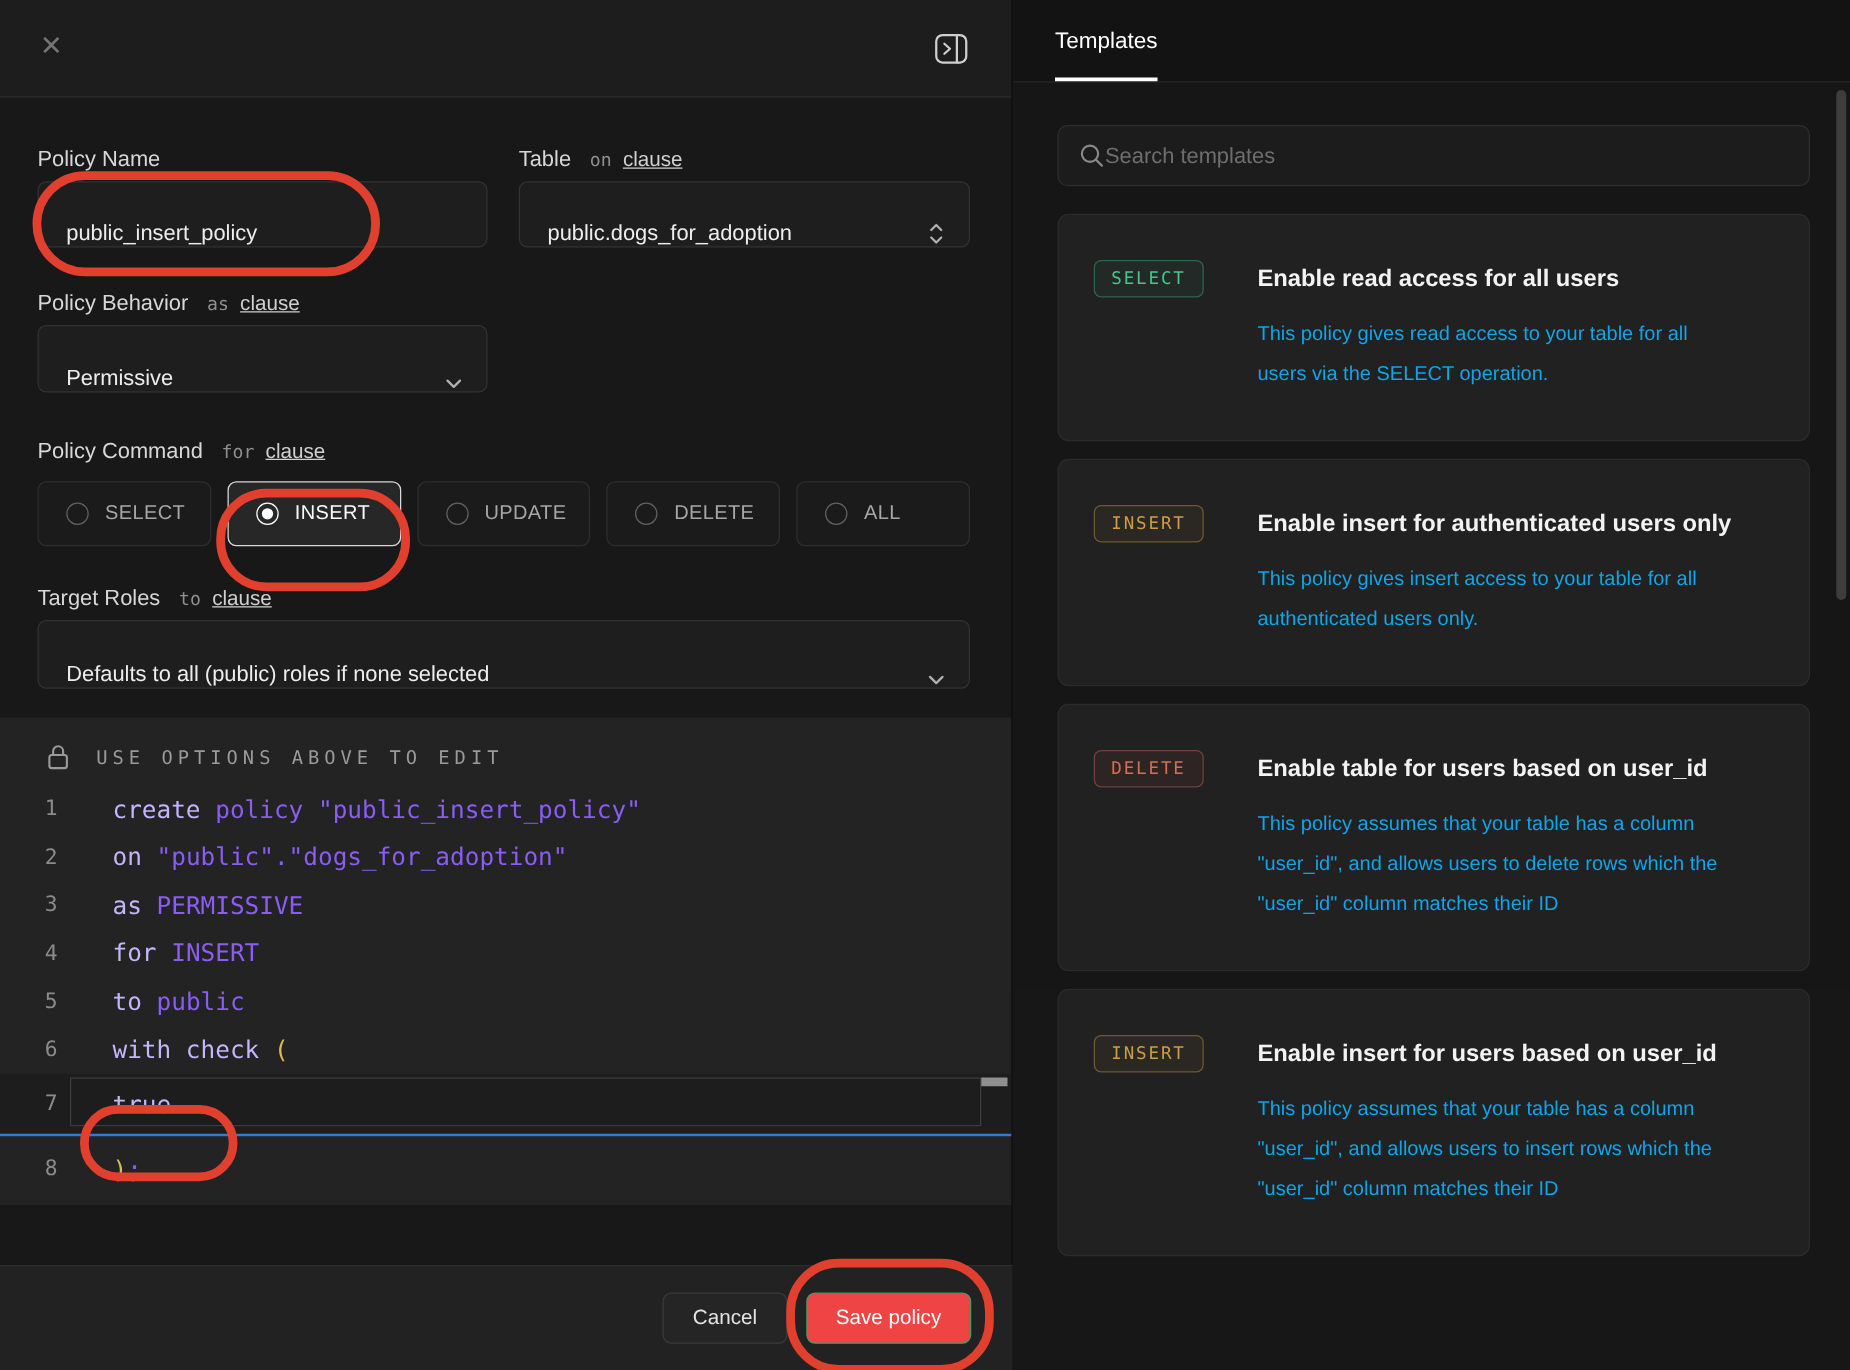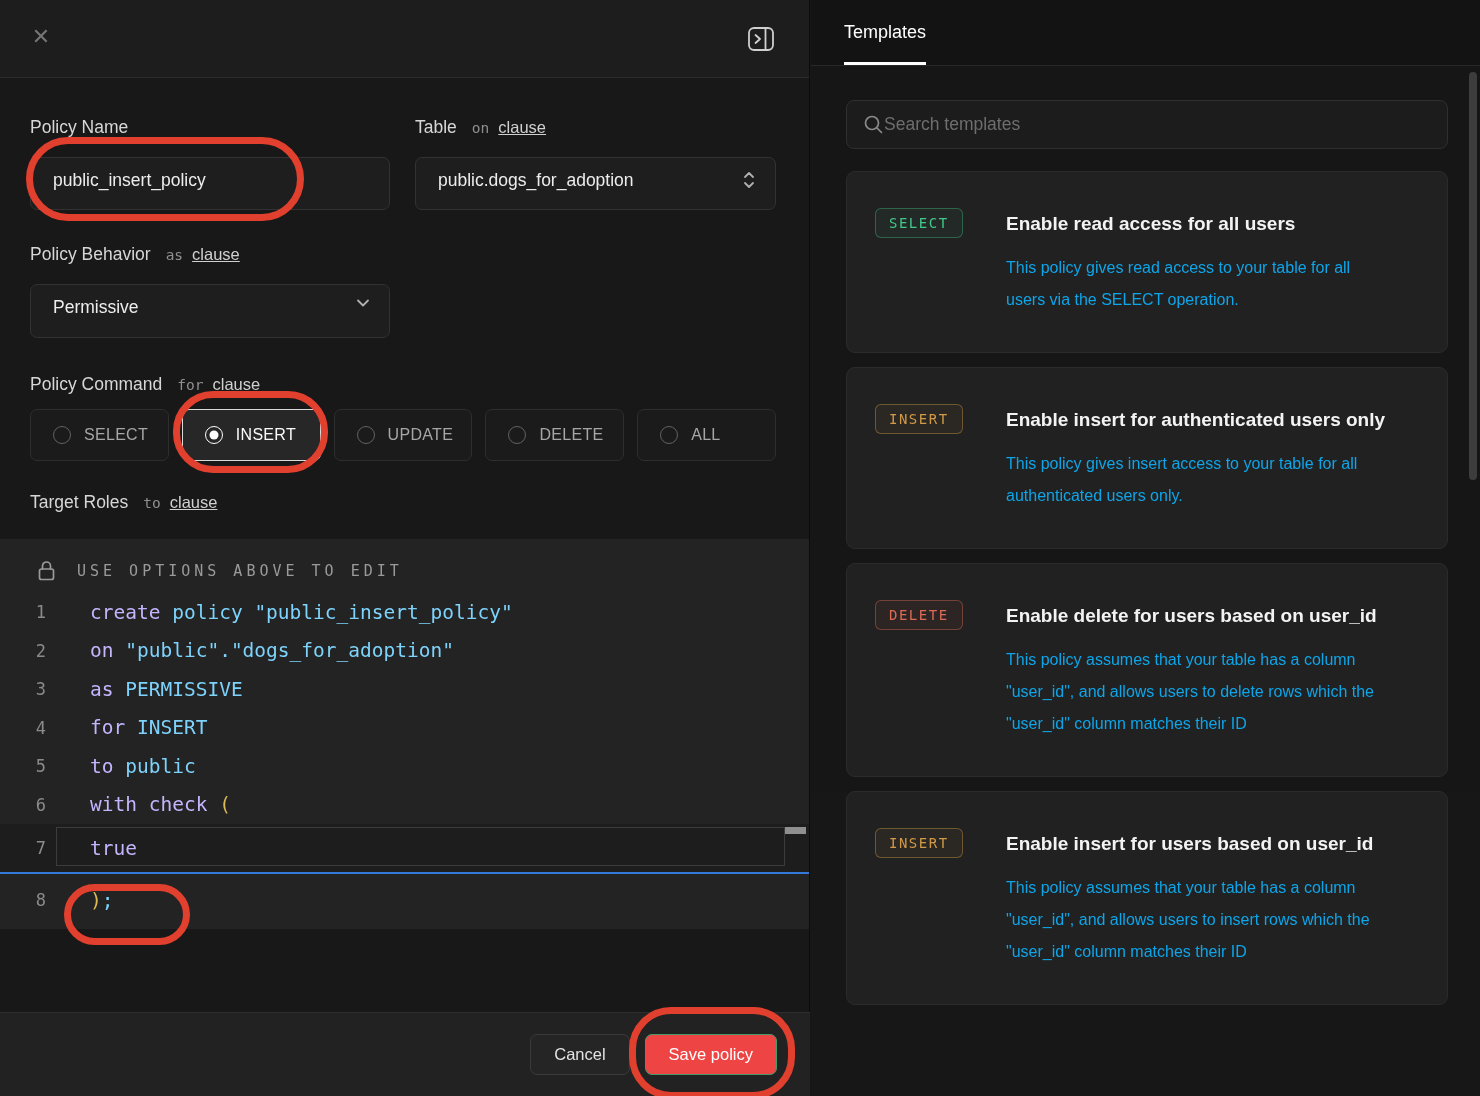--- a/index.html
+++ b/index.html
@@ -20,22 +20,22 @@
   .form { padding:0 33px 0 30px; }
   .form-row { display:flex; gap:25px; }
   .field-col1 { width:360px; flex:none; }
   .field-col2 { flex:1; }
   .label-row { display:flex; align-items:baseline; gap:9px; margin-top:39px; height:24px; }
   .label-row .lbl { font-size:17.5px; color:#d7d7d7; }
   .clause-kw { font-family:"DejaVu Sans Mono", monospace; font-size:14.5px; color:#8f8f8f; margin-left:6px; }
   .clause-word { font-size:16.5px; color:#d0d0d0;text-decoration:underline; }
 
   .input-box, .select-box {
-    margin-top:16px; height:53px; background:#1e1e1e; border:1px solid #323232; border-radius:7px;
-    display:flex; align-items:flex-start; padding:12px 18px 0 22px; color:#ededed; font-size:17.5px; cursor:pointer;
+    margin-top:4px; height:53px; background:#1e1e1e; border:1px solid #323232; border-radius:7px;
+    display:flex; align-items:flex-end; padding:0 18px 0 22px; color:#ededed; font-size:17.5px; cursor:pointer;
   }
   .select-box .sel-value { flex:1; }
   .mt-behavior { margin-top:34px; }
   .mt-command  { margin-top:36px; }
   .mt-target   { margin-top:31px; }
   .w360 { width:360px; }
   .h54 { height:54px; }
   .h55 { height:55px; }
 
   .radio-row { display:flex; gap:13px; margin-top:11px; }
@@ -51,21 +51,21 @@
   .radio-pill.selected .radio-label { color:#fafafa; }
 
   
   .editor { margin-top:23px; height:390px; background:#232323; font-family:"DejaVu Sans Mono", monospace; position:relative; }
   .editor-notice { display:flex; align-items:center; gap:22px; padding:21px 0 12px 38px; }
   .editor-notice .notice-text { font-size:15px; color:#9a9a9a; letter-spacing:4px; }
   .code-line { display:flex; align-items:center; height:38.5px; position:relative; }
   .code-gutter { width:50px; flex:none; text-align:right; padding-right:4px; font-size:17px; color:#8b8b8b; }
   .code-text { padding-left:40px; font-size:19.5px; white-space:pre; }
   .tok-kw { color:#c4b5fd;text-align:right; }
-  .tok-pl { color:#7dd3fc;margin-top:44px; }
+  .tok-pl { color:#8b5cf6;margin-top:44px; }
   .tok-pr { color:#d9ba55; }
   .code-line.active { height:50px; background:#1d1d1d; border-bottom:2px solid #3478d8; }
   .code-line.active .inner-box { position:absolute; left:56px; right:24px; top:3px; bottom:6px; border:1px solid #3c3c3c; }
   .code-line.active .mini-thumb { position:absolute; right:3px; top:3px; width:21px; height:7px; background:#8f8f8f; }
   .code-line.last { height:46px; padding-top:6px; }
 
   
   .dialog-footer { position:absolute; left:0; bottom:0; width:810px; height:84px; background:#222222; border-top:1px solid #2d2d2d;
     display:flex; align-items:center; justify-content:flex-end; gap:15px; padding-right:33px; }
   .btn { height:41px; border-radius:7px; font-size:16.5px; display:flex; align-items:center; padding:0 23px; cursor:pointer; font-family:"Liberation Sans", sans-serif; }
@@ -200,20 +200,28 @@
   </div>
 </div>
       </div>
 
       <div class="mt-target">
         <div class="label-row" style="margin-top:0;">
           <span class="lbl">Target Roles</span>
           <span class="clause-kw">to</span>
           <span class="clause-word">clause</span>
         </div>
+        <div class="select-box h55">
+          <span class="sel-value">Defaults to all (public) roles if none selected</span>
+          <span>
+            <svg width="16" height="12" viewBox="0 0 16 12" fill="none" stroke="#b0b0b0" stroke-width="1.8" stroke-linecap="round" stroke-linejoin="round">
+              <path d="M3 3.5 L8 8.5 L13 3.5"></path>
+            </svg>
+          </span>
+        </div>
       </div>
     </div>
 
     <div class="editor">
       <div class="editor-notice">
         <span>
           <svg width="17" height="21" viewBox="0 0 17 21" fill="none" stroke="#9a9a9a" stroke-width="1.7" stroke-linecap="round" stroke-linejoin="round">
             <rect x="1.5" y="9" width="14" height="10.5" rx="2"></rect>
             <path d="M4.5 9 V6 a4 4 0 0 1 8 0 V9"></path>
           </svg>
@@ -311,21 +319,21 @@
       <div class="card-title">Enable insert for authenticated users only</div>
       <div class="card-desc">This policy gives insert access to your table for all authenticated users only.</div>
     </div>
   </div>
 
   <div class="card">
     <div class="badge-col">
       <span class="badge badge-red">DELETE</span>
     </div>
     <div class="card-body">
-      <div class="card-title">Enable delete for users based on user_id</div>
+      <div class="card-title">Enable table for users based on user_id</div>
       <div class="card-desc">This policy assumes that your table has a column "user_id", and allows users to delete rows which the "user_id" column matches their ID</div>
     </div>
   </div>
 
   <div class="card">
     <div class="badge-col">
       <span class="badge badge-amber">INSERT</span>
     </div>
     <div class="card-body">
       <div class="card-title">Enable insert for users based on user_id</div>

